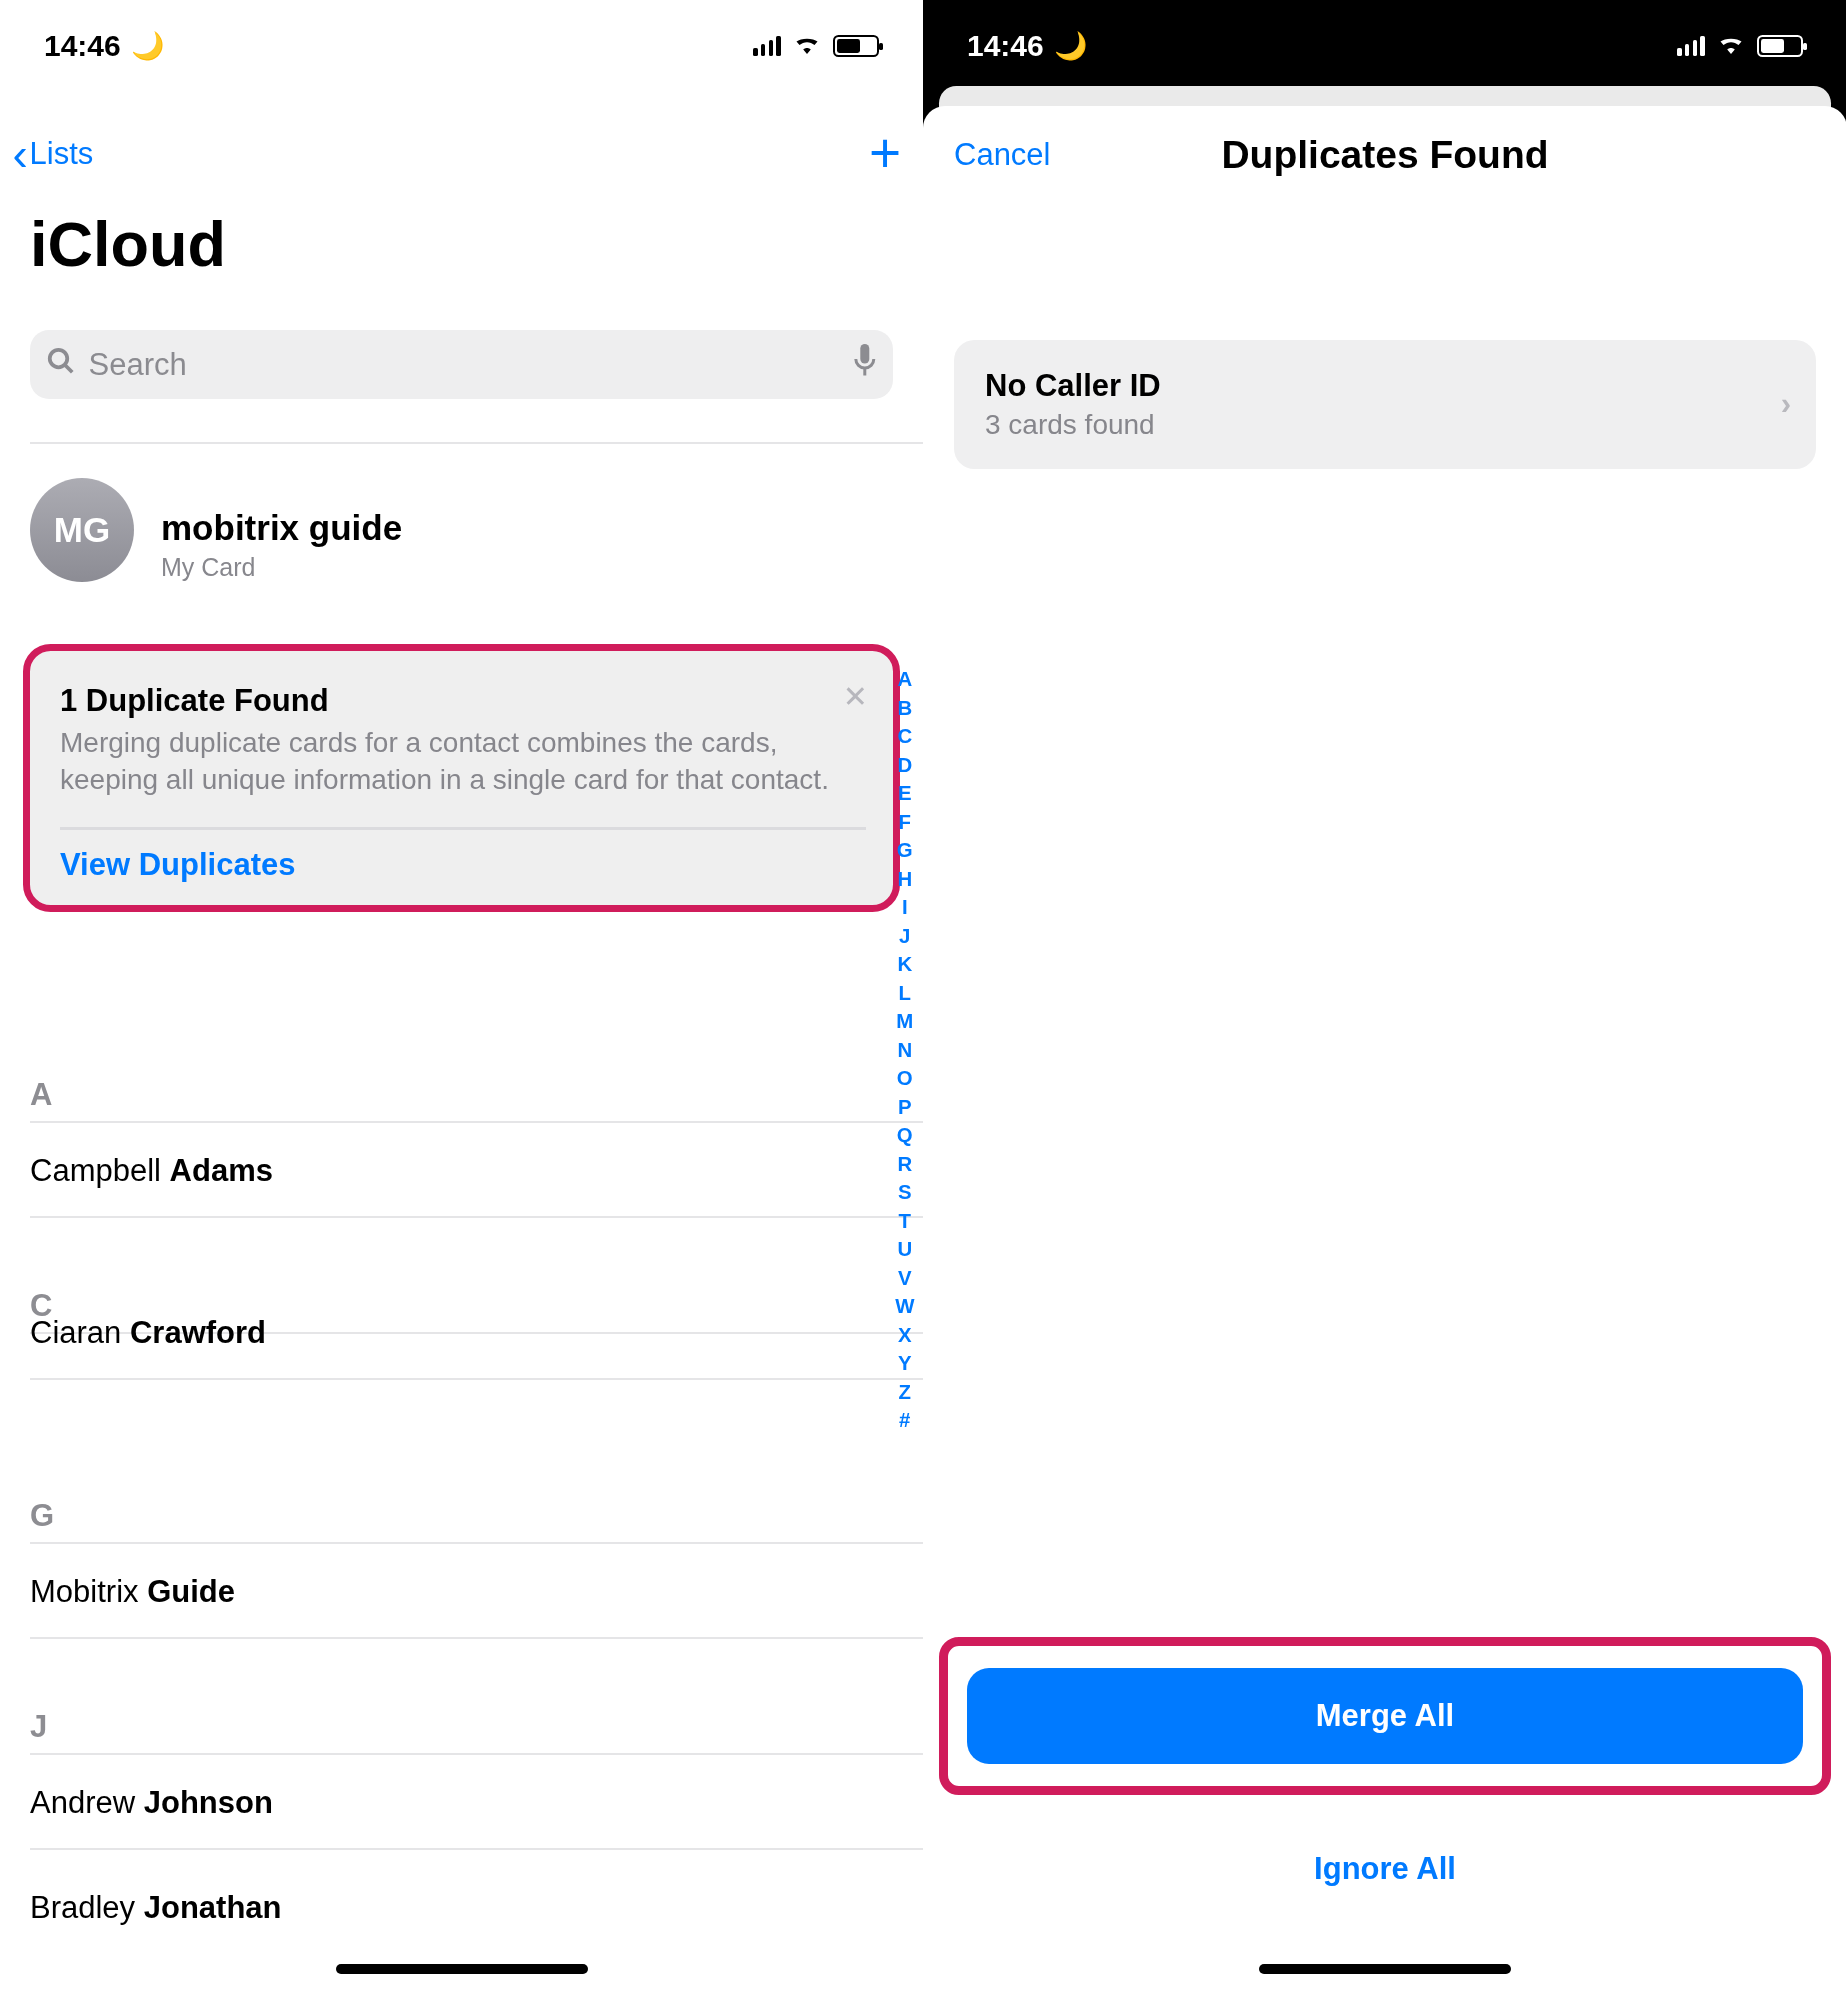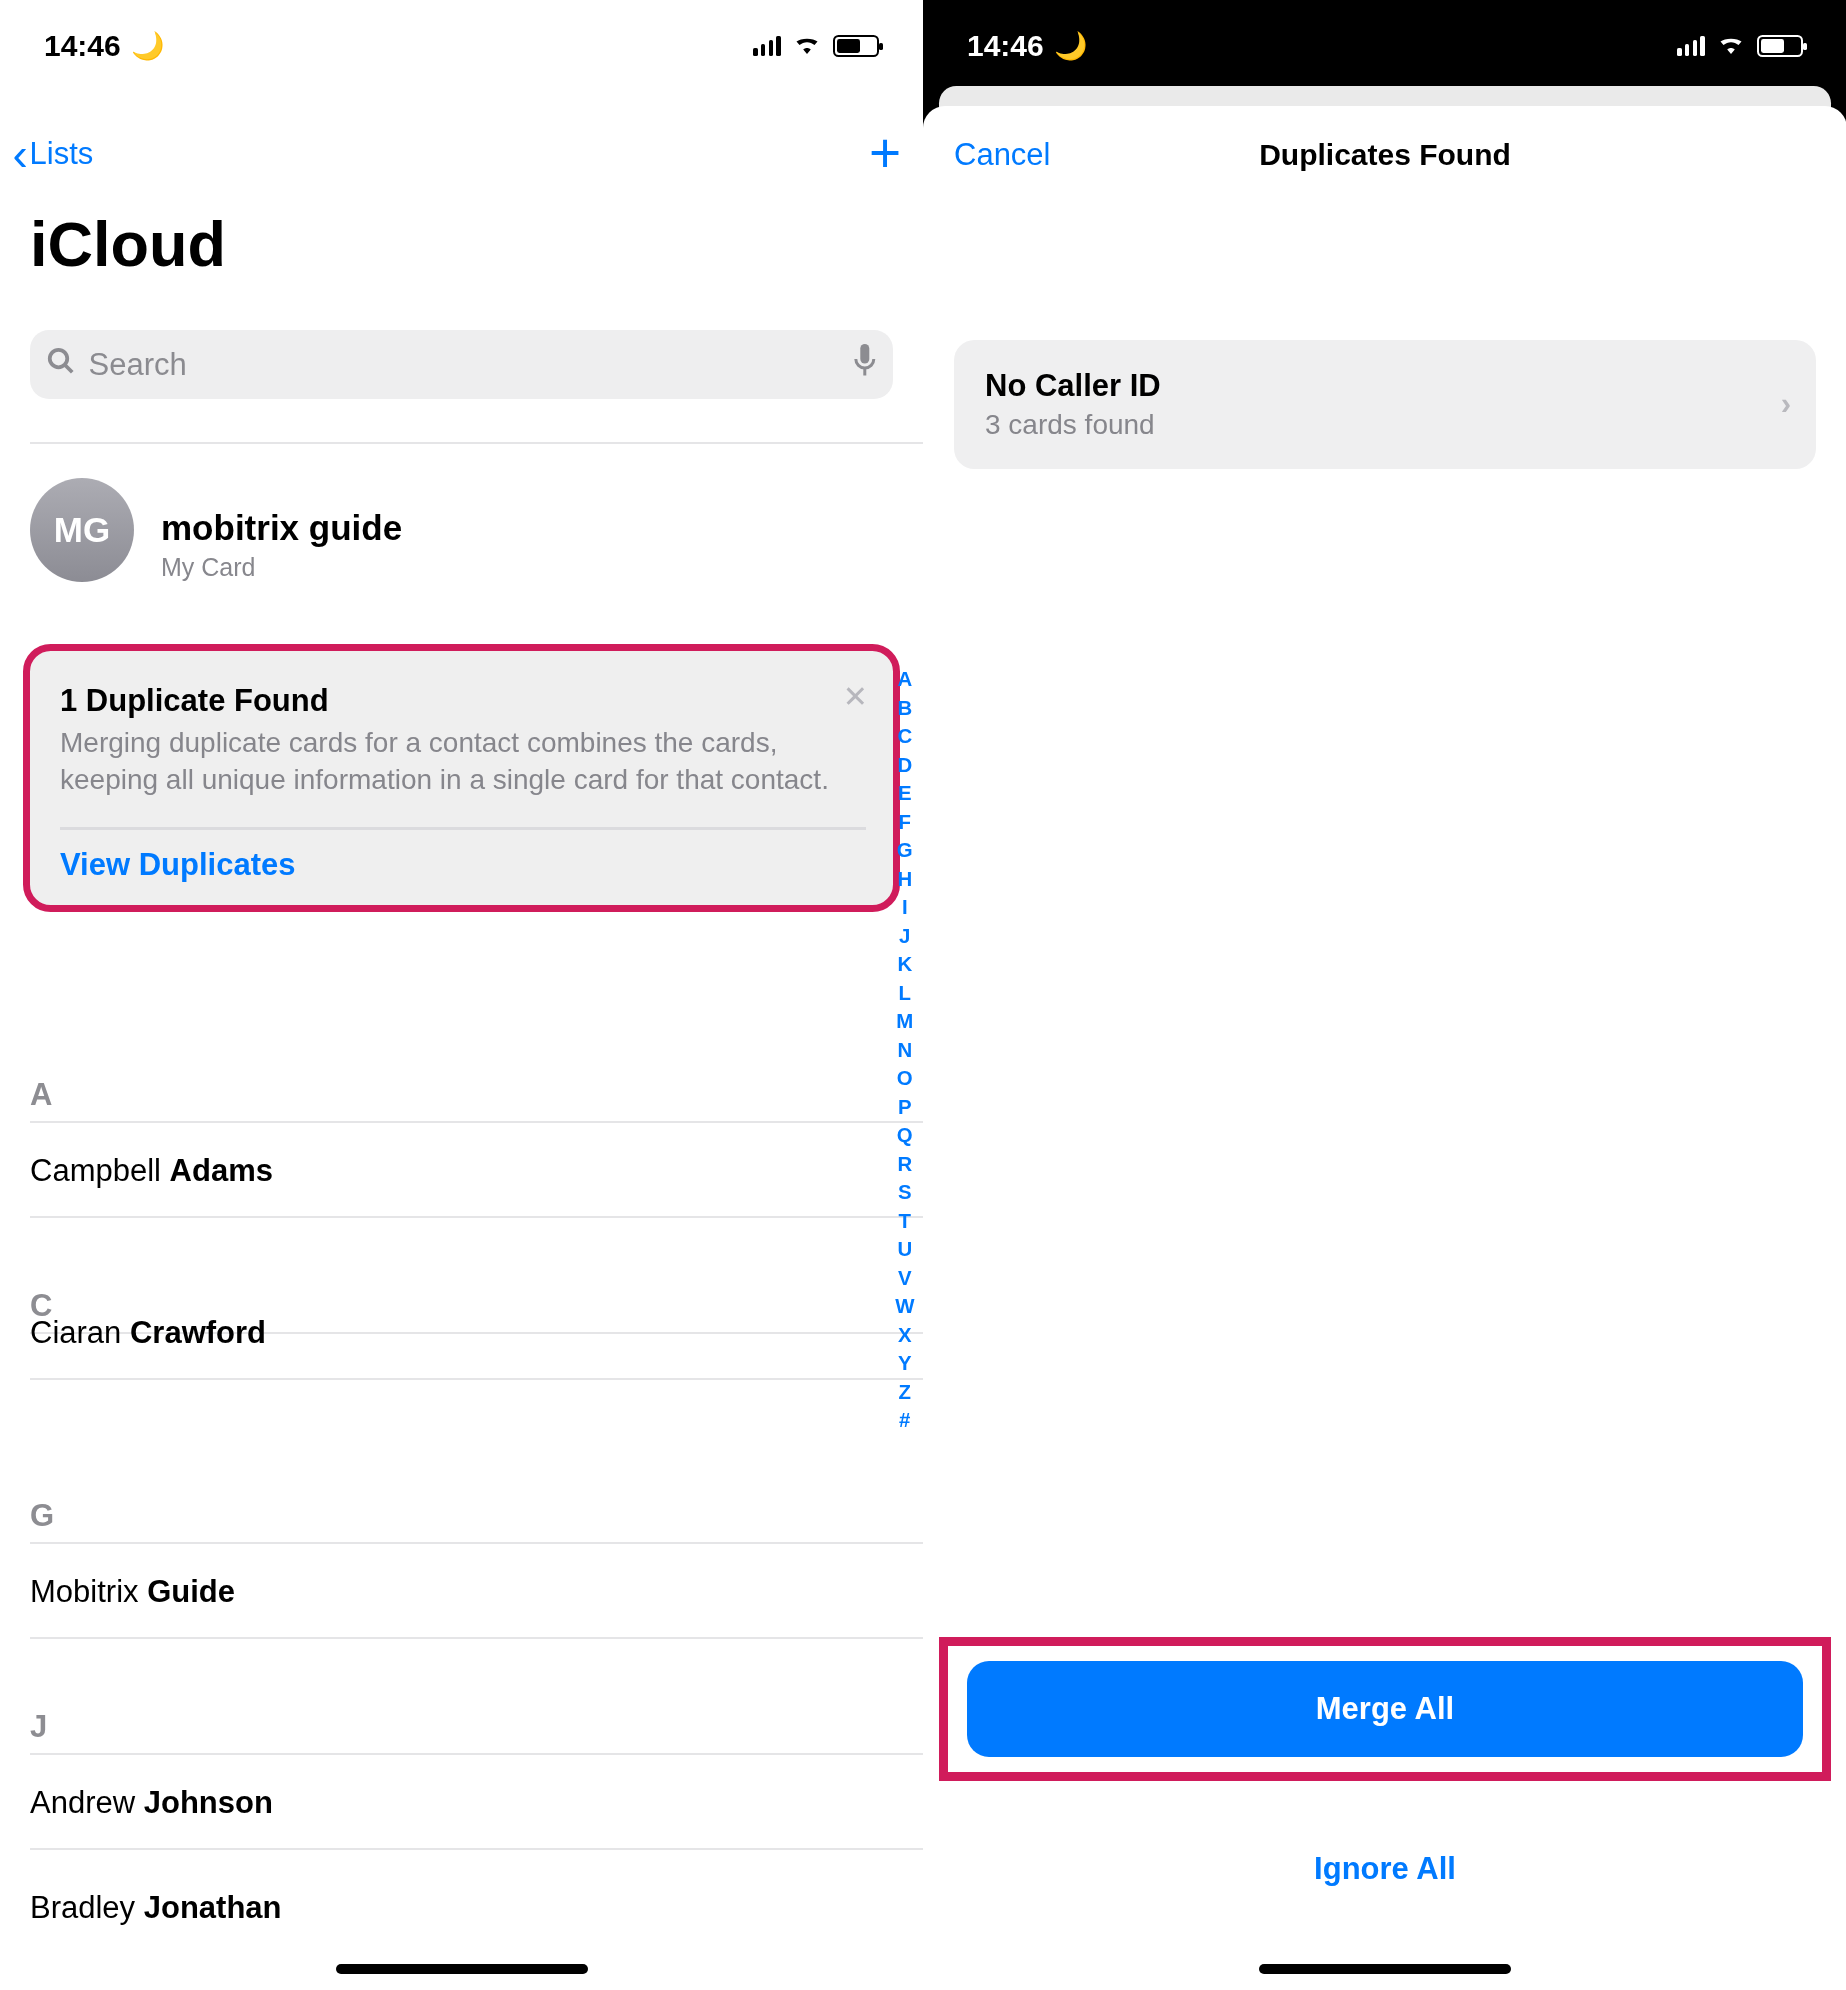--- a/index.html
+++ b/index.html
@@ -183,42 +183,42 @@
     background: #eaeaea;
     border-top-left-radius: 17.3px;
     border-top-right-radius: 17.3px;
   }
   .modal-nav {
     position: absolute; top: 27px; left: 0; right: 0;
     height: 44px;
     display: flex; align-items: center;
   }
   .modal-cancel { color: #007aff; font-size: 31px; position: absolute; left: 31px; }
-  .modal-title { font-size: 30px; font-weight: 800; color: #000; margin: 16px auto; position: absolute; left: 50%; transform: translateX(-50%);}
+  .modal-title { font-size: 39px; font-weight: 800; color: #000; margin: 16px auto; position: absolute; left: 50%; transform: translateX(-50%);}
   .dup-item {
     position: absolute;
     top: 234px;
     left: 31px; right: 31px;
     background: #efeff0;
     border-radius: 20.4px;
     padding: 28px 57px 28px 31px;
     display: flex; flex-direction: column; gap: 4.7px;
   }
   .dup-item .t1 { font-size: 31px; font-weight: 800; color: #000; }
   .dup-item .t2 { font-size: 28px; color: #86868c; }
   .chevr { position: absolute; right: 25px; top: 50%; transform: translateY(-50%); color: #b9b9be; font-size: 31px; font-weight: 700;}
 
   .merge-box {
     position: absolute;
     left: 25px; right: 25px;
     top: 1540px;
     outline: 9.4px solid #d01c5b;
     outline-offset: 0;
-    padding: 15px 19px;
-    border-radius: 0;
+    padding: 22px 19px;
+    border-radius: 11px;
   }
   .merge-btn {
     background: #007aff; color: #fff;
     font-size: 31px; font-weight: 700;
     text-align: center;
     border-radius: 22px;
     padding: 30px 0;
   }
   .ignore-btn {
     position: absolute;

